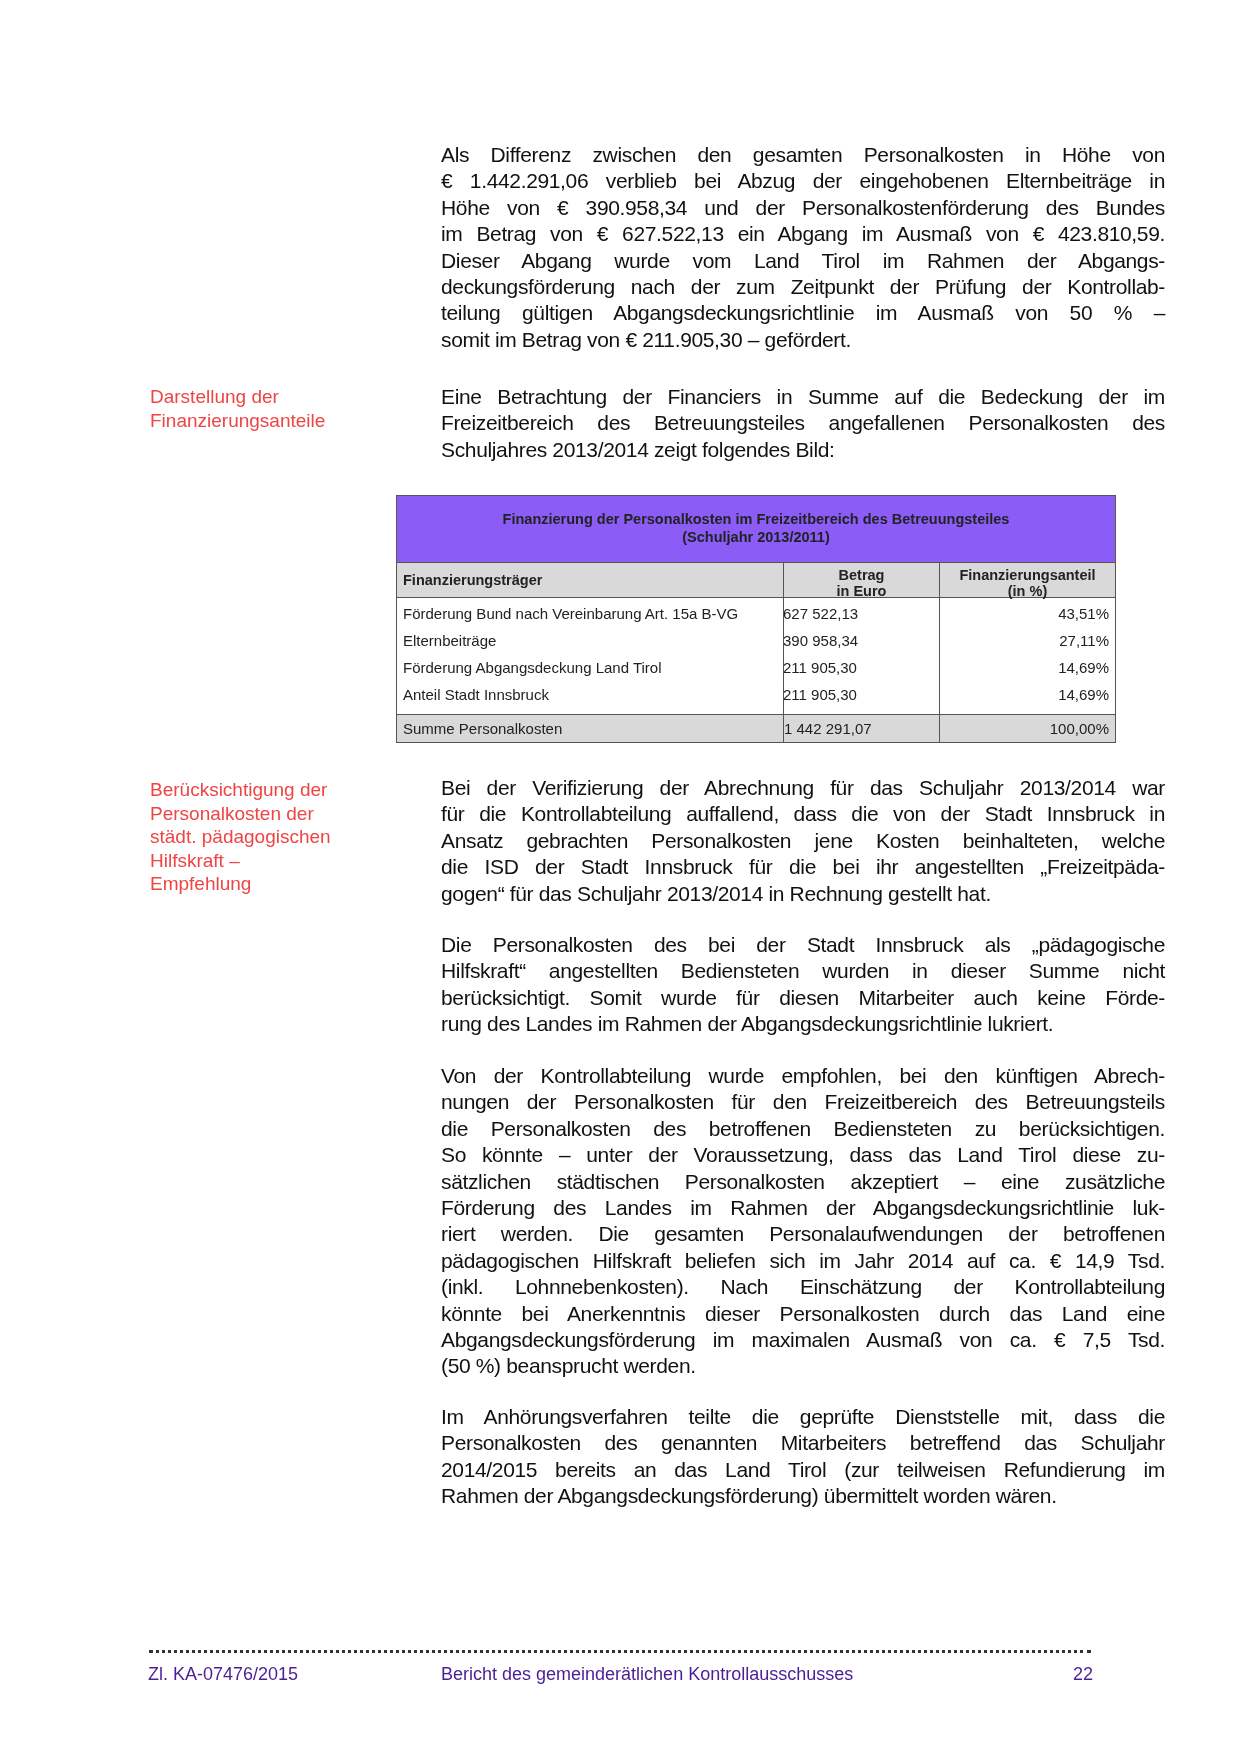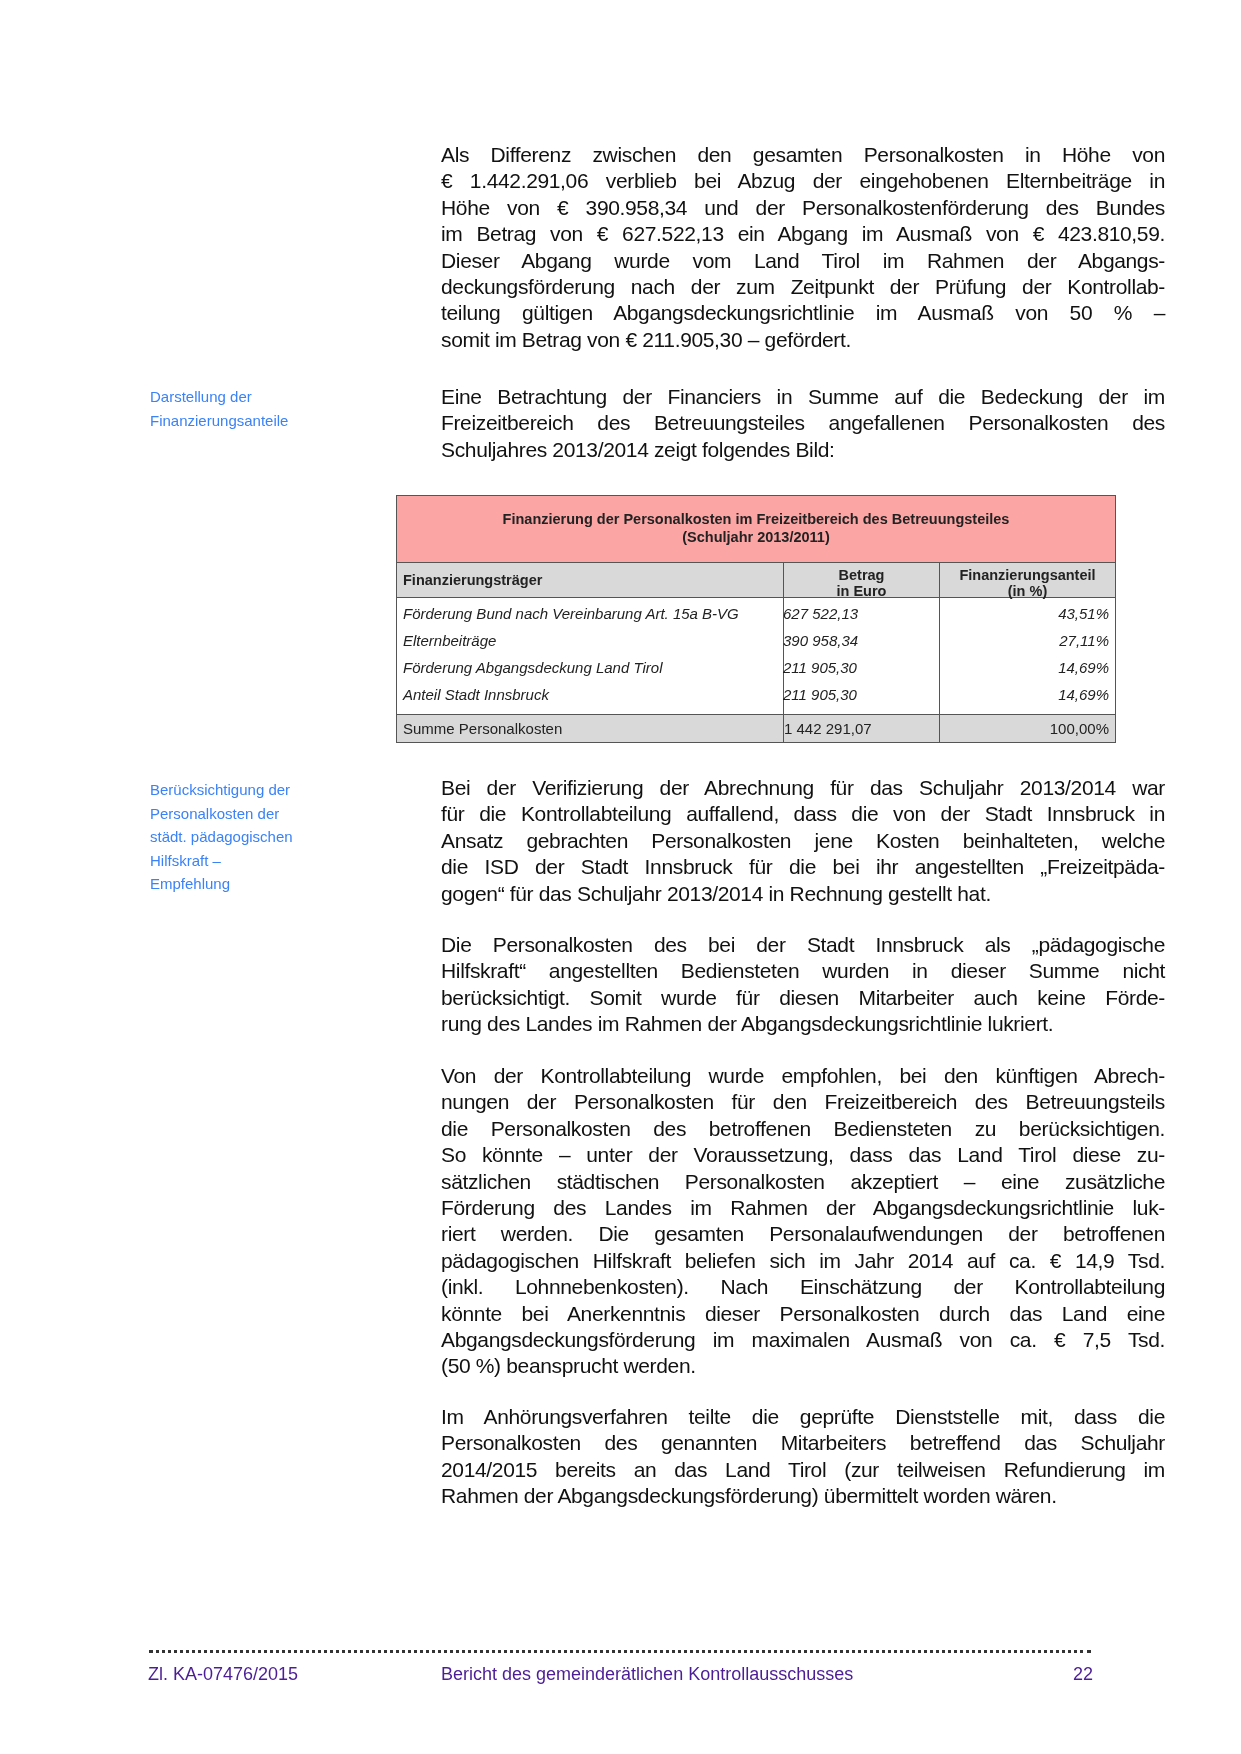--- a/index.html
+++ b/index.html
@@ -1,47 +1,47 @@
 <!DOCTYPE html>
 <html><head>
 <meta charset="utf-8">
 <style>
   html, body { margin: 0; padding: 0; background: #ffffff; }
   body { width: 1241px; height: 1754px; position: relative; overflow: hidden;
          font-family: "Liberation Sans", sans-serif; color: #111111; }
   .page { position: absolute; inset: 0; }
 
-  .margin-note { position: absolute; left: 150px; width: 215px; color: #3b82f6;
-                 font-size: 15px; line-height: 23.5px; }
+  .margin-note { position: absolute; left: 150px; width: 215px; color: #ef4444;
+                 font-size: 19px; line-height: 23.5px; }
   .margin-note span { display: block; white-space: nowrap; }
 
   .body-text { position: absolute; left: 393px; width: 724px;
                font-size: 21px; line-height: 26.4px; text-align: justify;
                letter-spacing: -0.35px; margin-left: 48px; }
   .body-text .ln { display: block; text-align: justify; text-align-last: justify; white-space: nowrap; }
   .body-text .ln.last { text-align-last: left; }
 
   
   .fin-table { position: absolute; left: 396px; top: 495px; width: 720px; height: 248px;
                border: 1.5px solid #555; box-sizing: border-box; background: #fff;
                font-size: 15px; color: #222; }
   .fin-table .title-row { position: absolute; left: 0; right: 0; top: 0; height: 67px;
-                          background: #fca5a5; border-bottom: 1.5px solid #555;
+                          background: #8b5cf6; border-bottom: 1.5px solid #555;
                           text-align: center; font-weight: bold; font-size: 14.5px;
                           line-height: 18px; padding-top: 14px; box-sizing: border-box; }
   .fin-table .head-row { position: absolute; left: 0; right: 0; top: 67px; height: 34px;
                          background: #d9d9d9; border-bottom: 1.5px solid #555;
                          font-weight: bold; font-size: 14.5px; }
   .fin-table .cell { position: absolute; top: 0; bottom: 0; box-sizing: border-box; }
   .fin-table .c1 { left: 0; width: 386px; padding-left: 6px; }
   .fin-table .c2 { left: 386px; width: 156px; border-left: 1.5px solid #555; text-align: left; padding-right: 8px; }
   .fin-table .c3 { left: 542px; right: 0; border-left: 1.5px solid #555; text-align: right; padding-right: 6px; }
   .fin-table .head-row .c1 { display: flex; align-items: center; }
   .fin-table .head-row .c2, .fin-table .head-row .c3 { text-align: center; padding: 4px 0 0 0; line-height: 16px; }
-  .fin-table .body-rows { position: absolute; left: 0; right: 0; top: 101px; height: 120px; font-style: italic; }
+  .fin-table .body-rows { position: absolute; left: 0; right: 0; top: 101px; height: 120px; }
   .fin-table .body-rows .col-line { position: absolute; top: 0; bottom: 0; border-left: 1.5px solid #555; }
   .fin-table .row { position: absolute; left: 0; right: 0; height: 27px; line-height: 27px; }
   .fin-table .row .cell { border-left: none; }
   .fin-table .sum-row { position: absolute; left: 0; right: 0; bottom: 0; height: 27px; line-height: 27px;
                         background: #d9d9d9; border-top: 1.5px solid #555; font-weight: normal; }
 
   
   .footer-rule { position: absolute; left: 149px; top: 1650px; width: 942px; height: 0;
                  border-top: 3px dotted #333; }
   .footer { position: absolute; top: 1664px; left: 148px; width: 945px; height: 24px;

